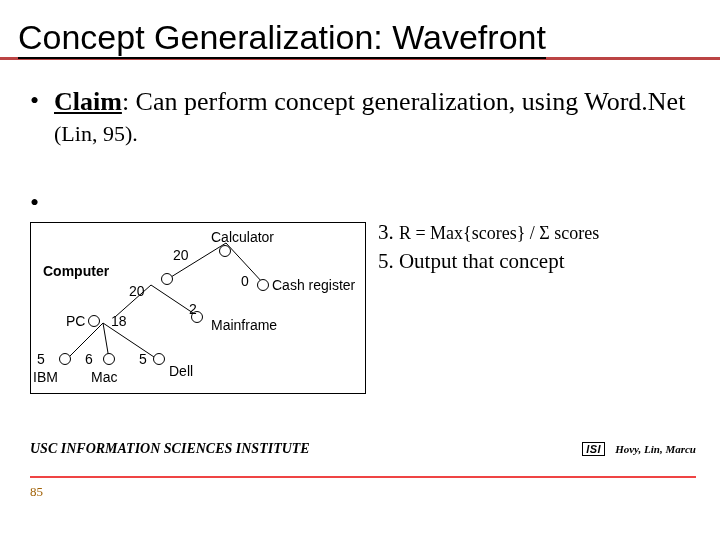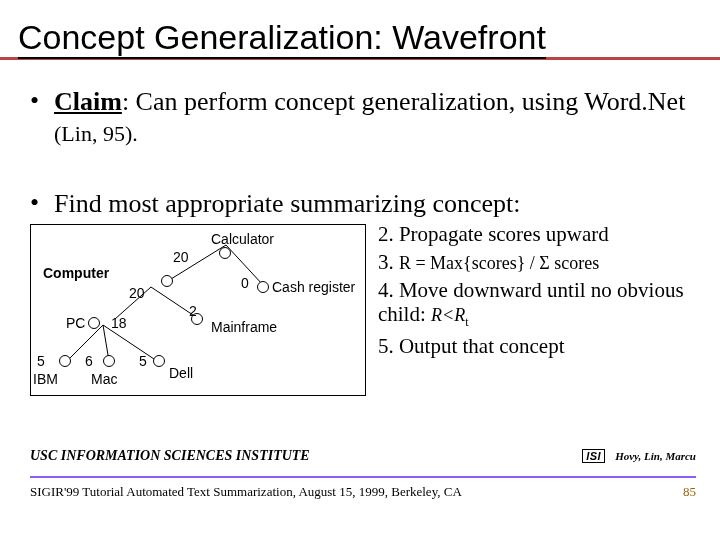--- a/index.html
+++ b/index.html
@@ -68,22 +68,22 @@
     font-size: 21px;
     margin-left: 12px;
     margin-top: 2px;
     width: 330px;
   }
   .steps div { margin-bottom: 4px; line-height: 1.15; }
   .footer1 {
     position: absolute;
     left: 30px; right: 24px; bottom: 34px;
     display: flex; align-items: flex-end; justify-content: space-between;
-    border-bottom: 2px solid #8b5cf6;
-    padding-bottom: 12px;
+    border-bottom: 2px solid #ef4444;
+    padding-bottom: 19px;
   }
   .inst {
     font-family: "Times New Roman", serif;
     font-weight: bold; font-style: italic;
     font-size: 14px;
   }
   .authors { font-size: 11px; font-family: "Times New Roman", serif; font-weight: bold; font-style: italic;}
   .isi {
     font-family: Arial, sans-serif; font-weight: bold; font-size: 11px;
     border: 1.5px solid #000; padding: 0 3px; margin-right: 6px;
@@ -110,21 +110,20 @@
   <div class="body">
     <div class="bullet">
       <div class="bdot">•</div>
       <div class="bt">
         <b class="underline">Claim</b><span>:  Can perform concept generalization, using Word.Net </span><span class="smallref">(Lin, 95).</span>
       </div>
     </div>
 
     <div class="bullet" style="margin-top:40px;">
       <div class="bdot">•</div>
-      <div class="bt">Find most appropriate summarizing concept:</div>
     </div>
   </div>
 
   <div class="lower">
     <div class="diagram">
       <svg class="tree" width="340" height="170">
         <line x1="195" y1="20" x2="140" y2="54" stroke="#000" stroke-width="1"></line>
         <line x1="195" y1="20" x2="232" y2="60" stroke="#000" stroke-width="1"></line>
         <line x1="120" y1="62" x2="84" y2="94" stroke="#000" stroke-width="1"></line>
         <line x1="120" y1="62" x2="168" y2="94" stroke="#000" stroke-width="1"></line>
@@ -180,36 +179,31 @@
       <div class="node" style="left:60px; top:146px;">Mac</div>
 
       <div class="node" style="left:108px; top:128px;">5</div>
       <div class="node" style="left:122px; top:130px;">
           <span class="circ"></span>
         </div>
       <div class="node" style="left:138px; top:140px;">Dell</div>
     </div>
 
     <div class="steps">
-      <div>2. Propagate scores upward</div>
       <div>
         <span>3. </span><span style="font-size:18px;">R  =  Max{scores} / Σ scores</span>
-      </div>
-      <div>
-        <span>4. Move downward until no obvious child: </span><i style="font-size:18px;">R&lt;R</i><sub style="font-size:12px;">t</sub>
       </div>
       <div>5. Output that concept</div>
     </div>
   </div>
 
   <div class="footer1">
     <span class="inst">USC INFORMATION SCIENCES INSTITUTE</span>
     <span>
       <span class="isi">ISI</span>
       <span class="authors">Hovy, Lin, Marcu</span>
     </span>
   </div>
   <div class="footer2">
-    <span>SIGIR'99 Tutorial Automated Text Summarization, August 15, 1999, Berkeley, CA</span>
     <span class="pgnum">85</span>
   </div>
 
 </div>
 
 </body></html>

